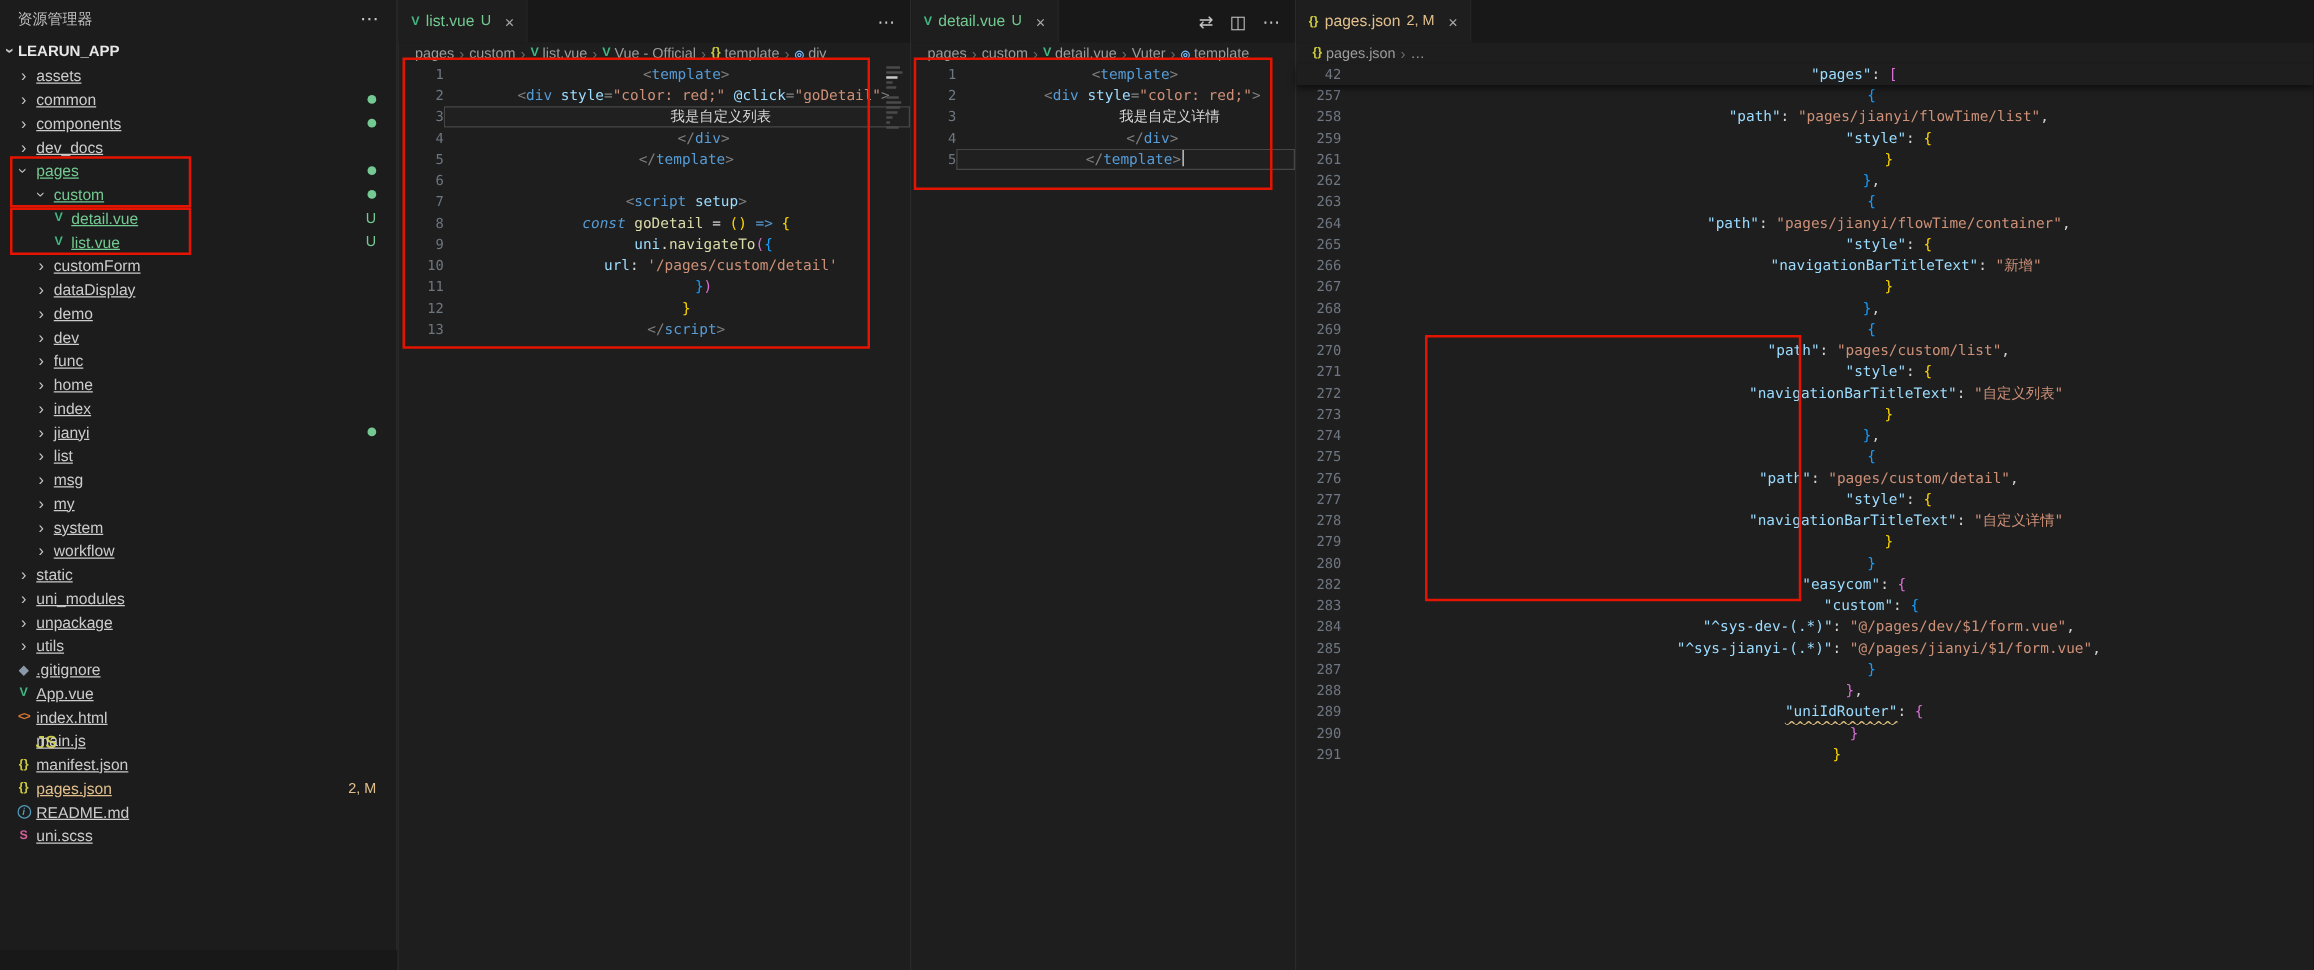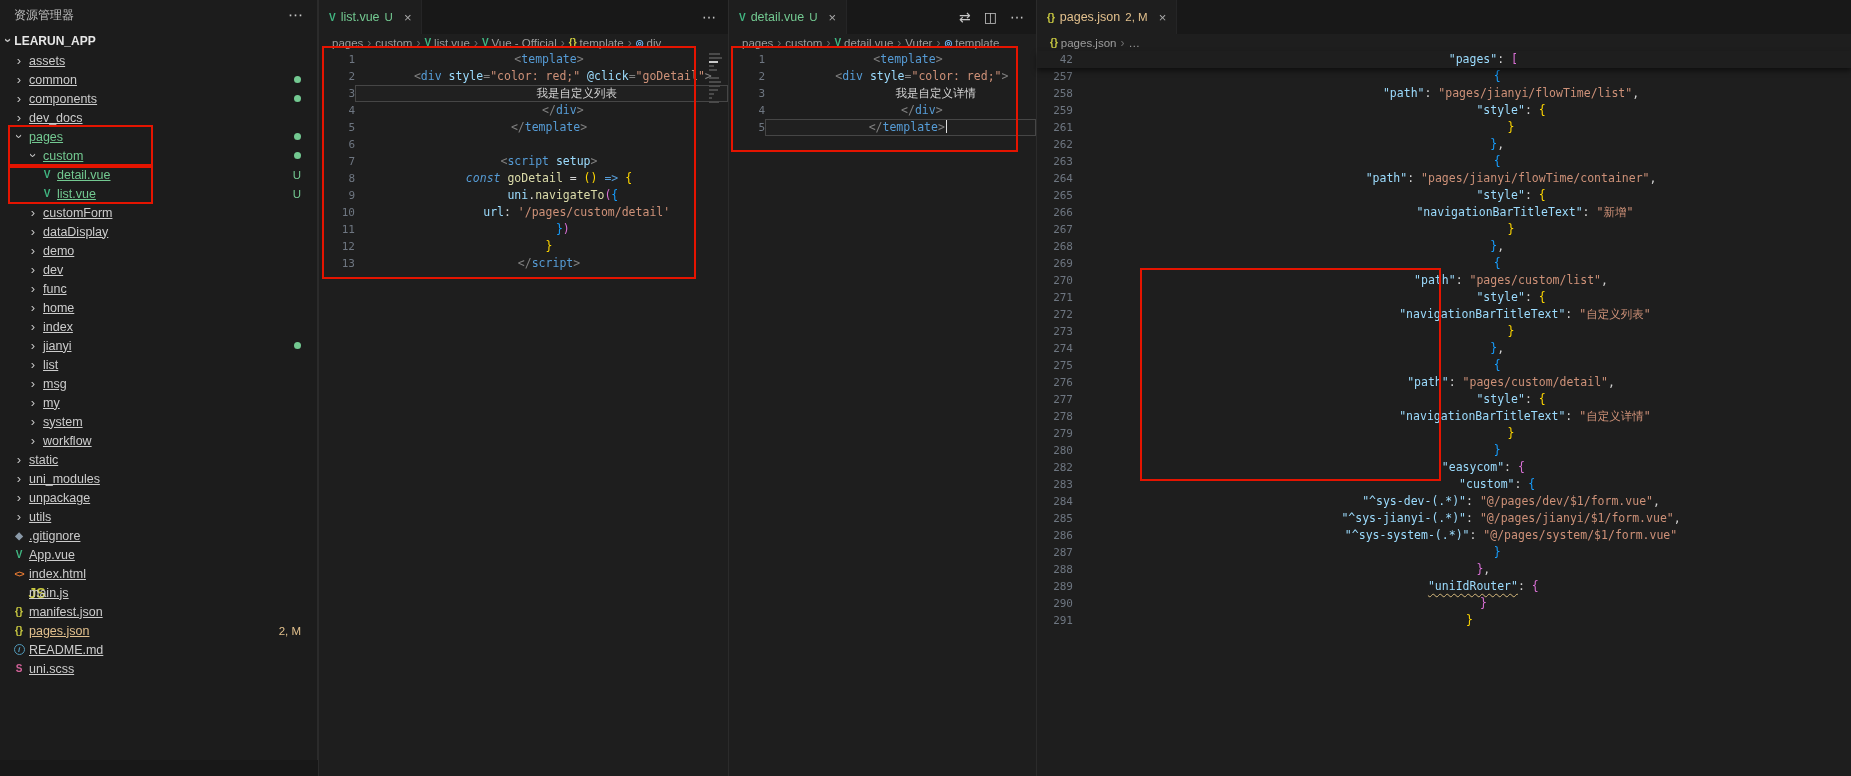--- a/index.html
+++ b/index.html
@@ -461,21 +461,20 @@
         <div class="row"><span class="ln">275</span><span class="lc"><span class="tk-plain">        </span><span class="tk-b3">{</span></span></div>
         <div class="row"><span class="ln">276</span><span class="lc"><span class="tk-plain">            </span><span class="tk-key">"path"</span><span class="tk-plain">: </span><span class="tk-str">"pages/custom/detail"</span><span class="tk-plain">,</span></span></div>
         <div class="row"><span class="ln">277</span><span class="lc"><span class="tk-plain">            </span><span class="tk-key">"style"</span><span class="tk-plain">: </span><span class="tk-b1">{</span></span></div>
         <div class="row"><span class="ln">278</span><span class="lc"><span class="tk-plain">                </span><span class="tk-key">"navigationBarTitleText"</span><span class="tk-plain">: </span><span class="tk-str">"自定义详情"</span></span></div>
         <div class="row"><span class="ln">279</span><span class="lc"><span class="tk-plain">            </span><span class="tk-b1">}</span></span></div>
         <div class="row"><span class="ln">280</span><span class="lc"><span class="tk-plain">        </span><span class="tk-b3">}</span></span></div>
         <div class="row"><span class="ln">282</span><span class="lc"><span class="tk-plain">    </span><span class="tk-key">"easycom"</span><span class="tk-plain">: </span><span class="tk-b2">{</span></span></div>
         <div class="row"><span class="ln">283</span><span class="lc"><span class="tk-plain">        </span><span class="tk-key">"custom"</span><span class="tk-plain">: </span><span class="tk-b3">{</span></span></div>
         <div class="row"><span class="ln">284</span><span class="lc"><span class="tk-plain">            </span><span class="tk-key">"^sys-dev-(.*)"</span><span class="tk-plain">: </span><span class="tk-str">"@/pages/dev/$1/form.vue"</span><span class="tk-plain">,</span></span></div>
         <div class="row"><span class="ln">285</span><span class="lc"><span class="tk-plain">            </span><span class="tk-key">"^sys-jianyi-(.*)"</span><span class="tk-plain">: </span><span class="tk-str">"@/pages/jianyi/$1/form.vue"</span><span class="tk-plain">,</span></span></div>
-        <div class="row"><span class="ln">286</span><span class="lc"><span class="tk-plain">            </span><span class="tk-key">"^sys-system-(.*)"</span><span class="tk-plain">: </span><span class="tk-str">"@/pages/system/$1/form.vue"</span></span></div>
         <div class="row"><span class="ln">287</span><span class="lc"><span class="tk-plain">        </span><span class="tk-b3">}</span></span></div>
         <div class="row"><span class="ln">288</span><span class="lc"><span class="tk-plain">    </span><span class="tk-b2">}</span><span class="tk-plain">,</span></span></div>
         <div class="row"><span class="ln">289</span><span class="lc"><span class="tk-plain">    </span><span class="tk-keywarn">"uniIdRouter"</span><span class="tk-plain">: </span><span class="tk-b2">{</span></span></div>
         <div class="row"><span class="ln">290</span><span class="lc"><span class="tk-plain">    </span><span class="tk-b2">}</span></span></div>
         <div class="row"><span class="ln">291</span><span class="lc"><span class="tk-b1">}</span></span></div>
       </div>
   </div>
 
   <div class="anno" style="left: 8px; top: 125px; width: 145px; height: 41px; border-color: rgb(229, 20, 0);"></div>
   <div class="anno" style="left: 8px; top: 166px; width: 145px; height: 38px; border-color: rgb(229, 20, 0);"></div>

